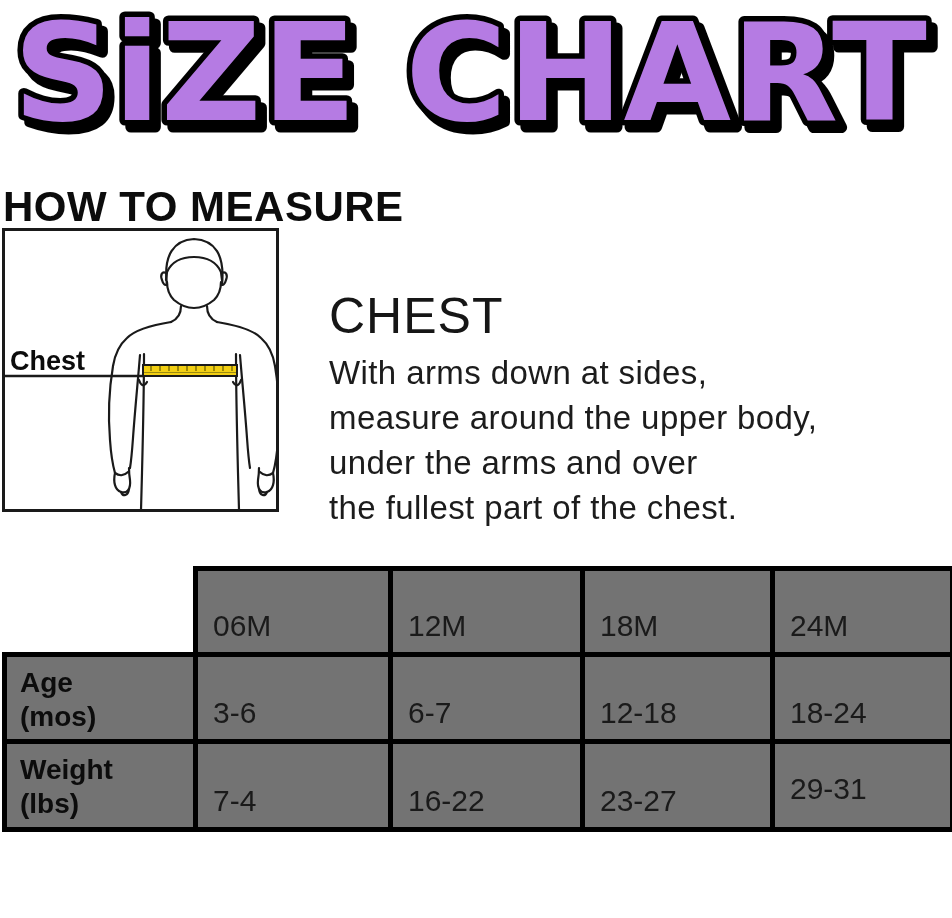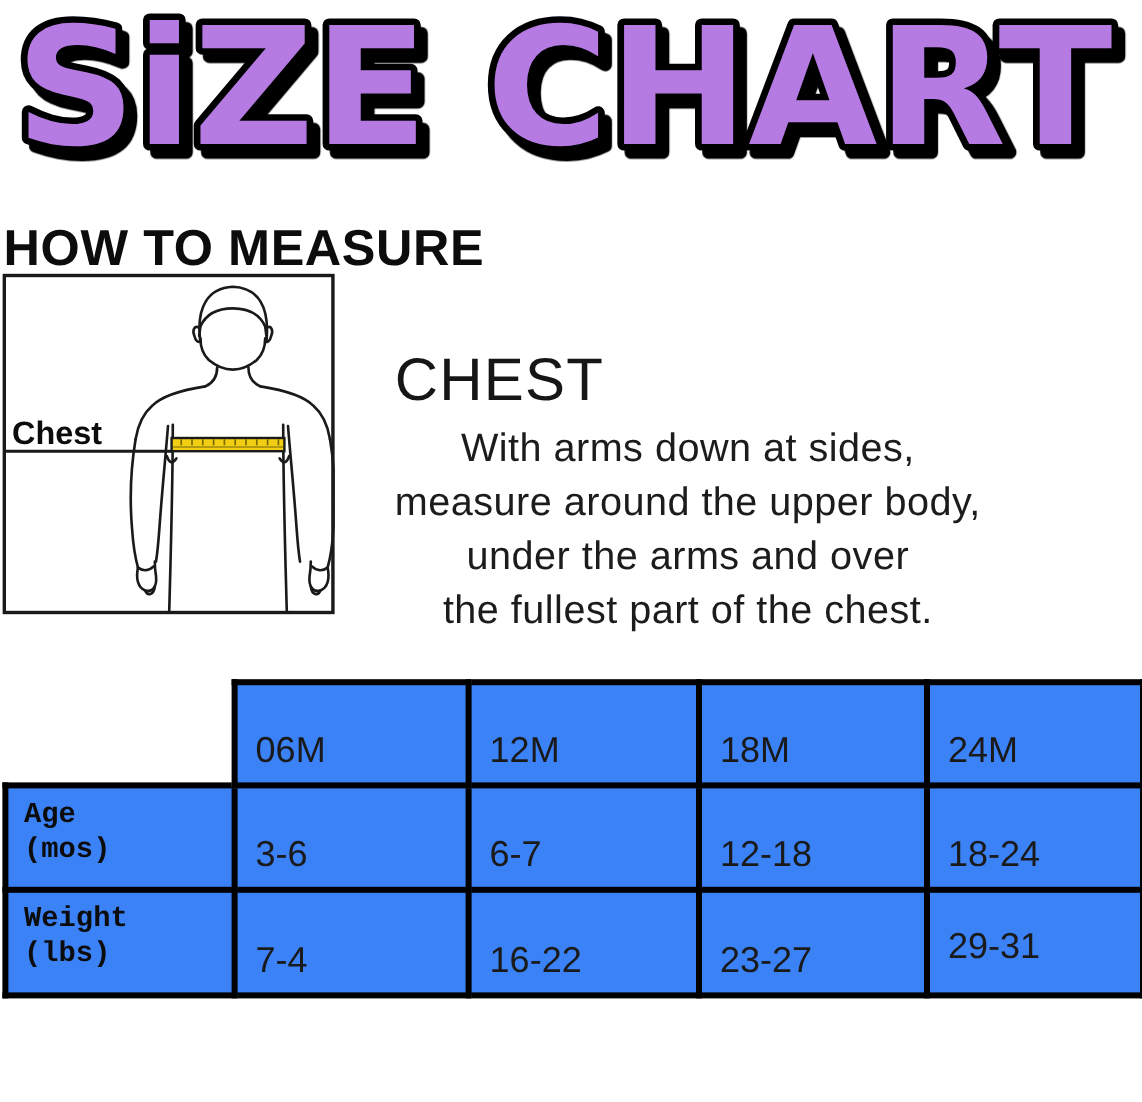--- a/index.html
+++ b/index.html
@@ -68,56 +68,54 @@
     line-height: 1.0;
     margin-bottom: 9px;
   }
   .chest-line {
     font-size: 33px;
     font-weight: 400;
     letter-spacing: 0.4px;
     color: #1c1c1c;
     line-height: 45px;
     white-space: nowrap;
-    text-align: center;
   }
 
   
   .size-table {
     position: absolute;
     left: 2px;
     top: 566px;
     border-collapse: collapse;
     table-layout: fixed;
     width: 948px;
   }
   .size-table td, .size-table th {
     border: 5px solid #000000;
-    background: #3b82f6;
+    background: #737373;
     text-align: left;
     font-weight: normal;
   }
   .size-table .corner-cell {
     border: none;
     background: transparent;
   }
   .size-table .col-header {
     vertical-align: bottom;
     padding: 0 0 9px 15px;
     font-size: 30px;
     color: #1a1a1a;
   }
   .size-table .row-label {
     vertical-align: top;
     padding: 9px 0 0 13px;
-    font-size: 24px;
+    font-size: 28px;
     font-weight: bold;
     line-height: 1.2;
     color: #0c0c0c;
-    font-family: Liberation Mono, monospace;
   }
   .size-table .data-cell {
     vertical-align: bottom;
     padding: 0 0 9px 15px;
     font-size: 30px;
     color: #1a1a1a;
   }
   .size-table .data-cell.raised {
     padding-bottom: 21px;
   }

